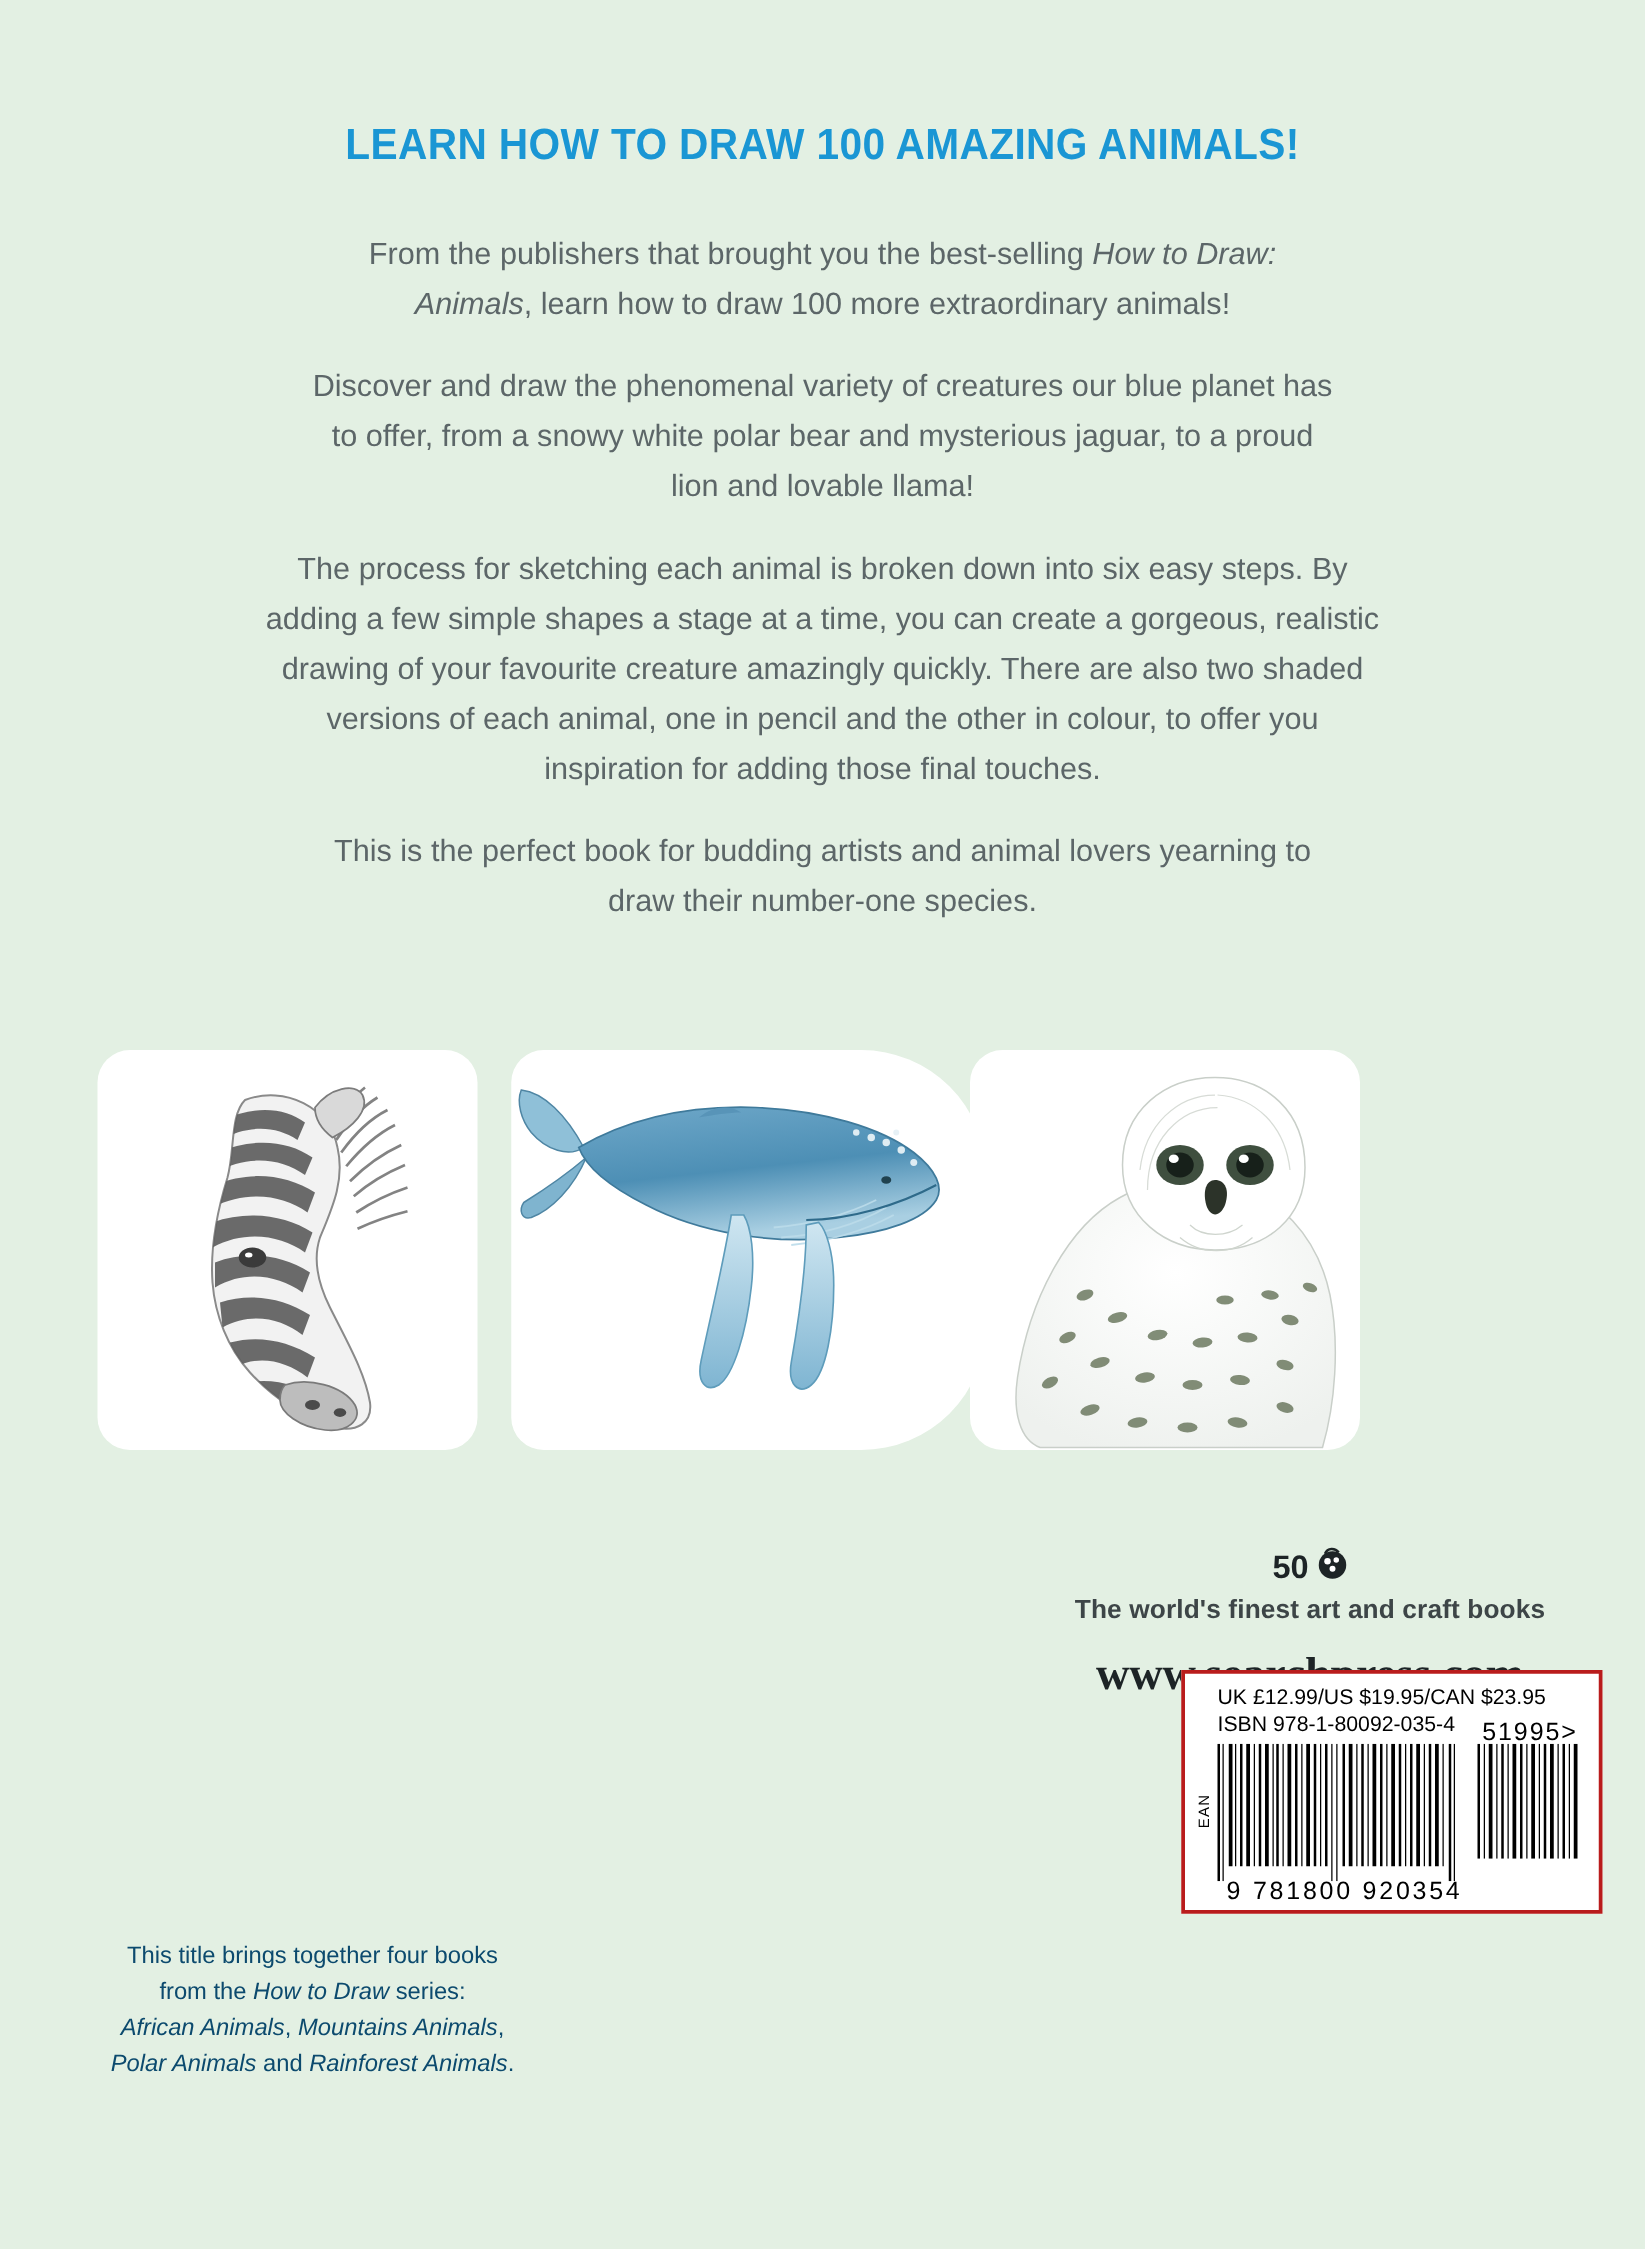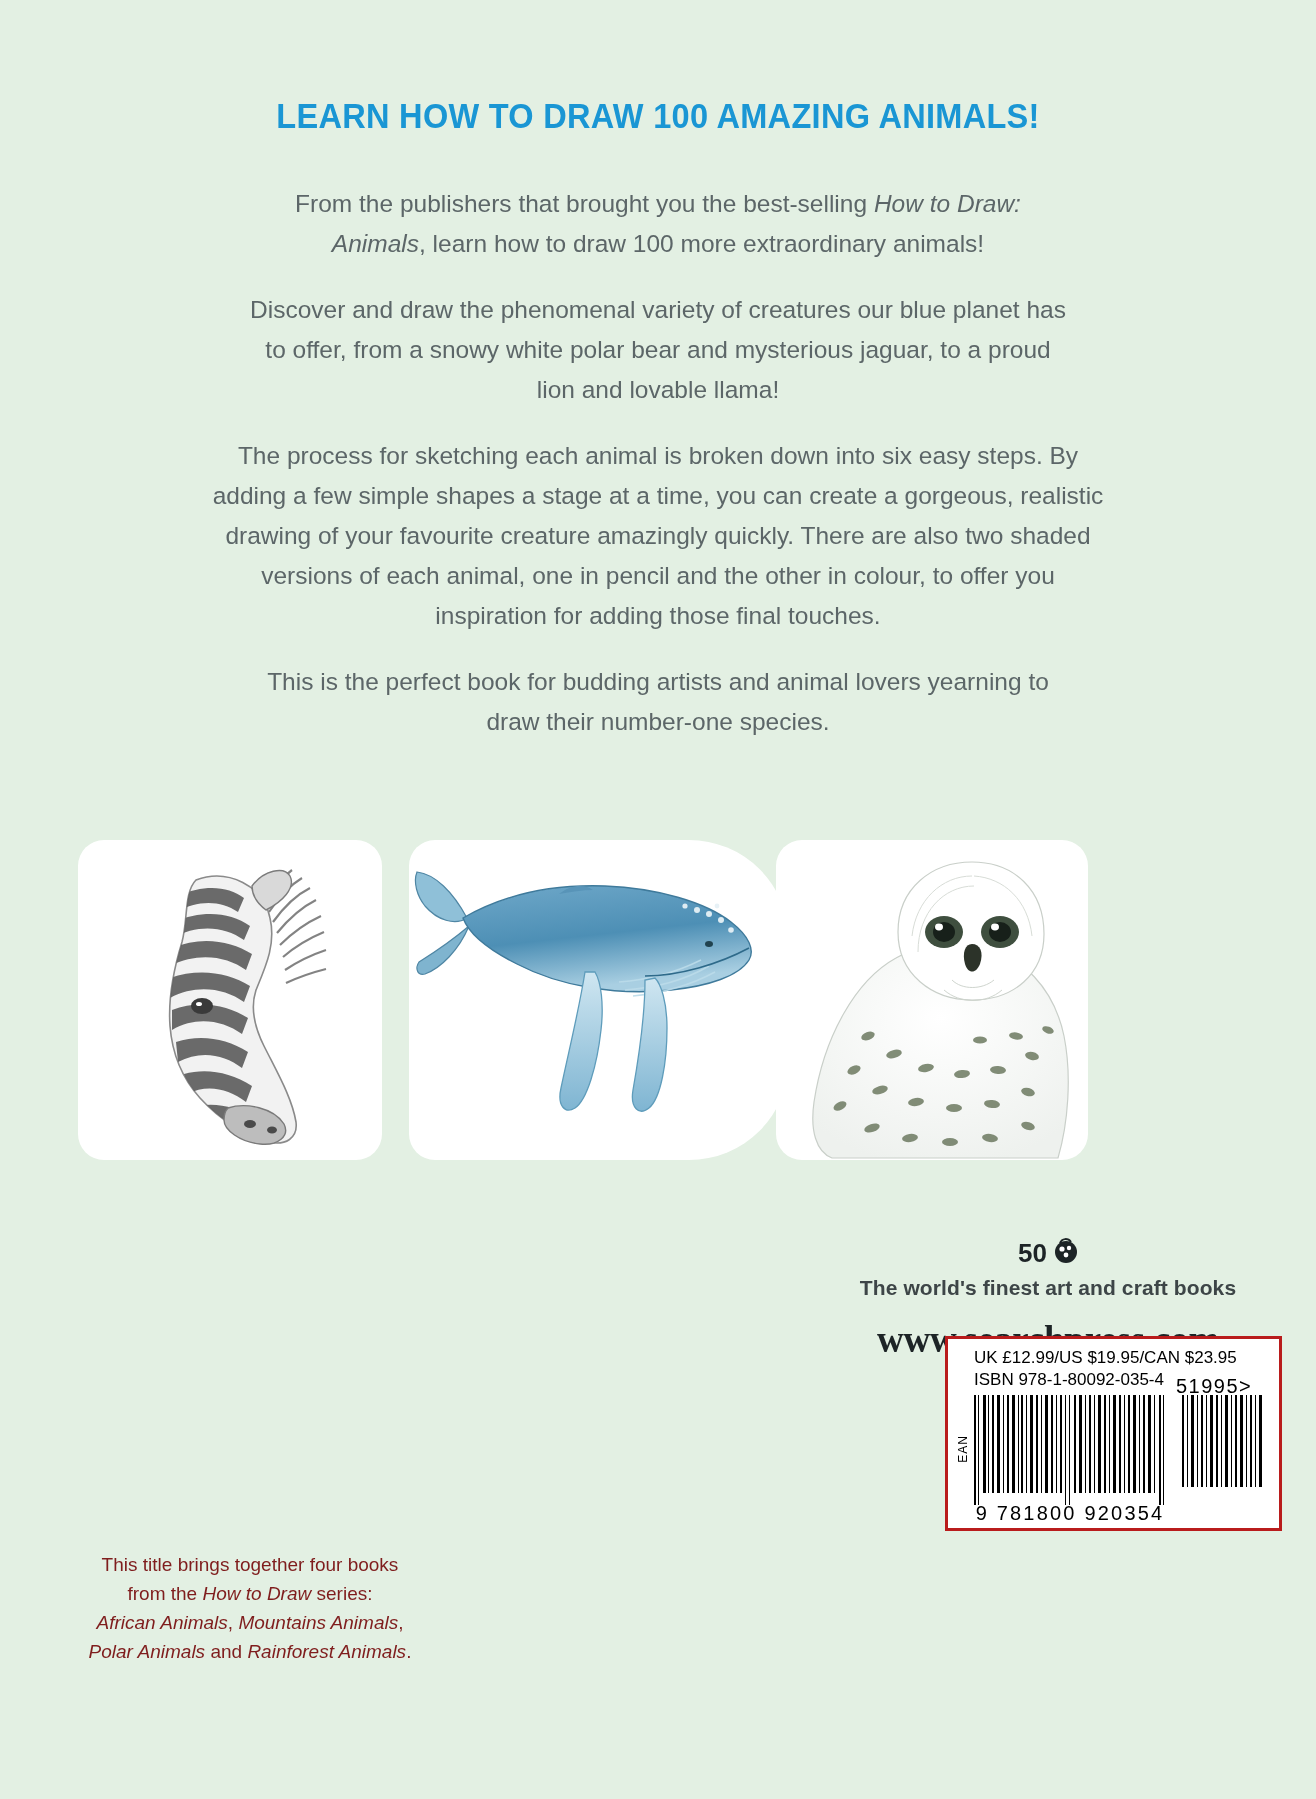--- a/index.html
+++ b/index.html
@@ -169,45 +169,46 @@
     left: 232px;
     top: 56px;
     width: 86px;
     height: 92px;
   }
   .barcode-digits {
     position: absolute;
     left: 22px;
     top: 163px;
     width: 200px;
-    text-align: center;
+    text-align: right;
     font-size: 20px;
     letter-spacing: 2.2px;
     color: #000;
     font-family: "Liberation Sans", sans-serif;
   }
   .addon-digits {
     position: absolute;
     left: 228px;
     top: 36px;
     width: 96px;
+    text-align: center;
     font-size: 20px;
     letter-spacing: 1.5px;
     color: #000;
     font-family: "Liberation Sans", sans-serif;
   }
 
   
   .footnote {
     position: absolute;
     left: 60px;
     top: 1550px;
     width: 380px;
     text-align: center;
-    color: #7f1d1d;
+    color: #0c4a6e;
     font-size: 19px;
     line-height: 29px;
     font-family: "Liberation Sans", sans-serif;
   }
   .footnote i { font-style: italic; }
 </style>
 </head>
 <body>
 
 <div class="page">

